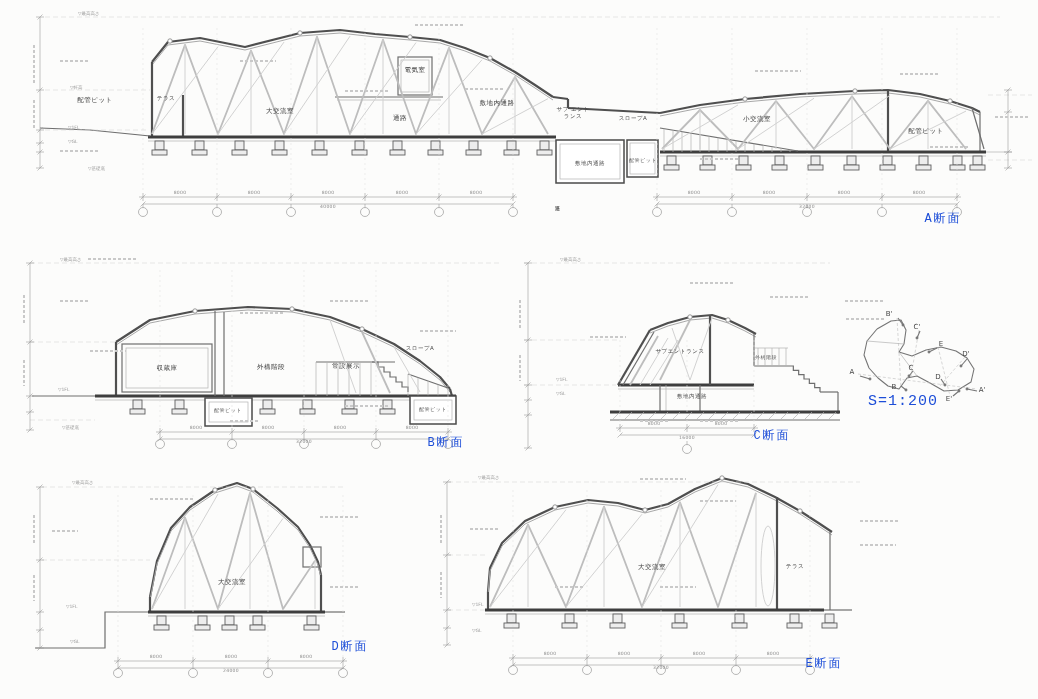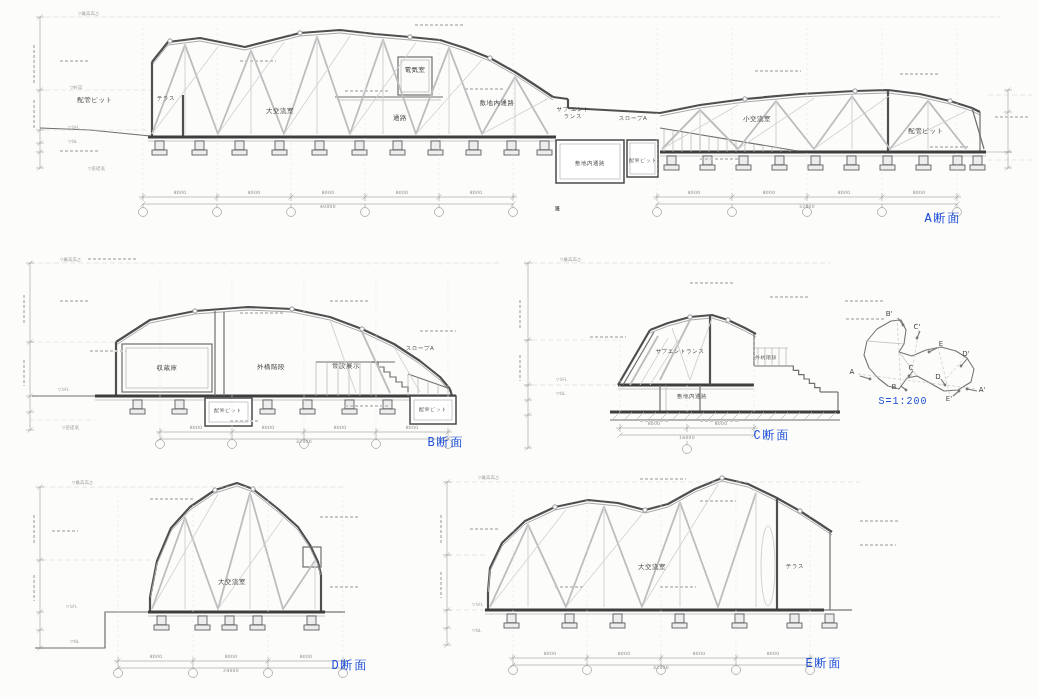--- a/index.html
+++ b/index.html
@@ -25,21 +25,21 @@
   .kdash{stroke:#c6c6c6;stroke-width:.7;stroke-dasharray:3 2;fill:none}
   
   .lbl{position:absolute;transform:translate(-50%,-50%);font-size:6.5px;color:#3c3c3c;
        white-space:nowrap;letter-spacing:.5px;line-height:1;}
   .mid{font-size:5.5px;color:#4a4a4a}
   .small{font-size:5px;color:#555}
   .wrap{white-space:normal;width:38px;text-align:center;line-height:1.2}
   .vert{writing-mode:vertical-rl;transform:translate(-50%,-50%);}
   .title{position:absolute;transform:translate(-50%,-50%);font-family:Liberation Mono, monospace;
          font-size:12px;color:#1d4ed8;letter-spacing:2px;white-space:nowrap}
-  .scale{font-size:10px;letter-spacing:1px}
+  .scale{font-size:15px;letter-spacing:1px}
   .marker{position:absolute;transform:translate(-50%,-50%);font-size:7px;color:#444}
   .lvl{position:absolute;transform:translate(0,-50%);font-size:4.5px;color:#9a9a9a;white-space:nowrap}
   .dimnum{position:absolute;transform:translate(-50%,-100%);font-size:4.5px;color:#8a8a8a;letter-spacing:.3px}
   .note{position:absolute;height:2px;background:repeating-linear-gradient(90deg,#c9c9c9 0 3px,transparent 3px 5px)}
   .vnote{position:absolute;width:2px;background:repeating-linear-gradient(180deg,#c9c9c9 0 3px,transparent 3px 5px)}
 </style>
 </head>
 <body>
 
 <div id="stage">
@@ -586,21 +586,21 @@
       <circle cx="906" cy="390" r="0.9" class="kp"></circle>
       <line x1="913" y1="371" x2="909" y2="376" class="kp"></line>
       <circle cx="909" cy="376" r="0.9" class="kp"></circle>
       <line x1="867" y1="341" x2="904" y2="344" class="thin"></line>
       <line x1="899" y1="352" x2="917" y2="376" class="thin"></line>
     </svg>
 
   <span class="title" style="left:943px;top:218px">A断面</span>
   <span class="title" style="left:446px;top:442px">B断面</span>
   <span class="title" style="left:772px;top:435px">C断面</span>
-  <span class="title" style="left:350px;top:665px">D断面</span>
+  <span class="title" style="left:350px;top:646px">D断面</span>
   <span class="title" style="left:824px;top:663px">E断面</span>
   <span class="title scale" style="left:903px;top:401px">S=1:200</span>
 
   <span class="lbl" style="left:95px;top:100px">配管ピット</span>
   <span class="lbl mid" style="left:166px;top:99px">テラス</span>
   <span class="lbl" style="left:280px;top:111px">大交流室</span>
   <span class="lbl" style="left:415px;top:70px">電気室</span>
   <span class="lbl" style="left:400px;top:118px">通路</span>
   <span class="lbl" style="left:497px;top:103px">敷地内通路</span>
   <span class="lbl mid wrap" style="left:573px;top:113px">サブ エントランス</span>

